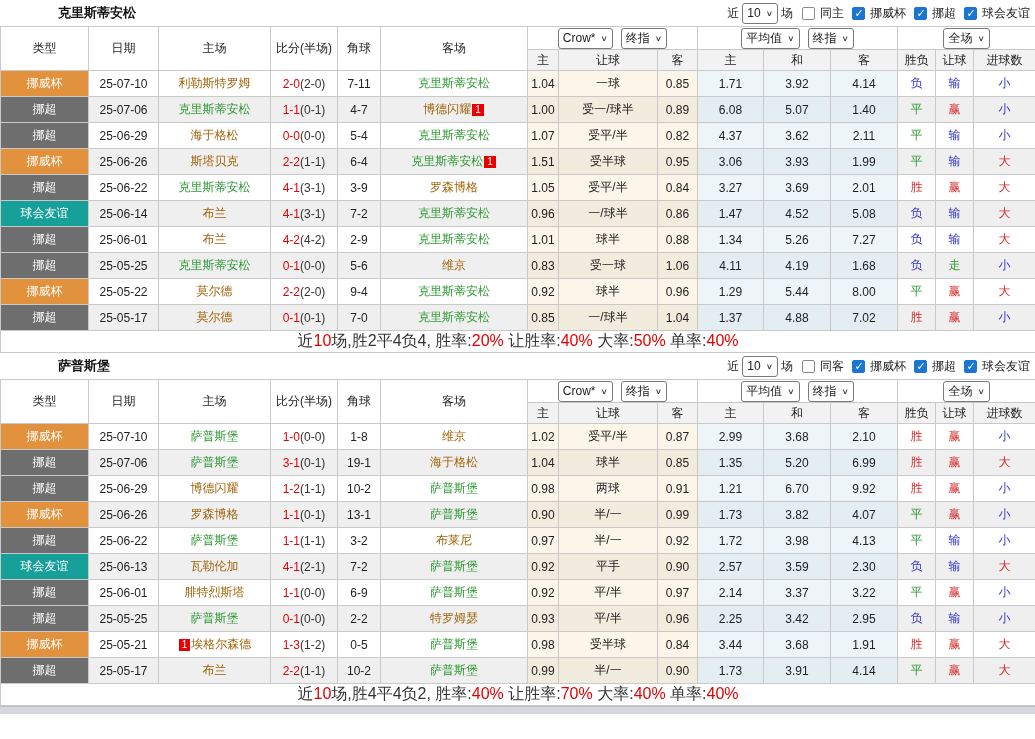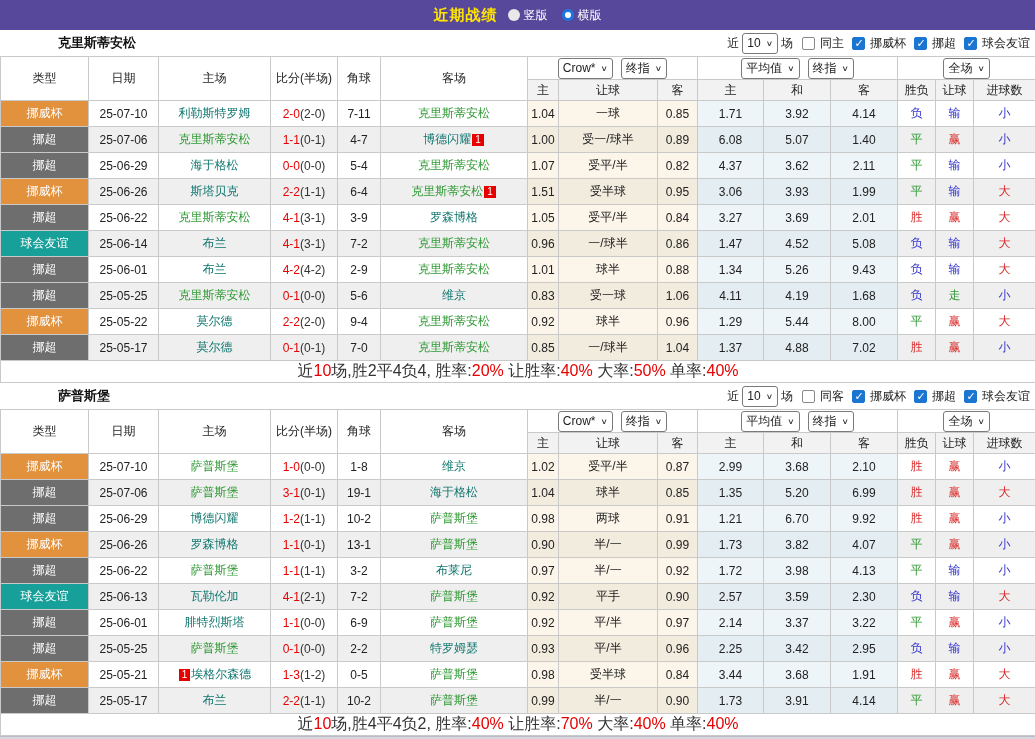--- a/index.html
+++ b/index.html
@@ -33,53 +33,40 @@
   tr.odd td{background:#fff;}
   tr.even td{background:#EFEFEF;}
   tr.odd td.hc{background:#FBF5EA;}
   tr.even td.hc{background:#F2ECDF;}
   tr.odd td.av{background:#EDF5F9;}
   tr.even td.av{background:#E4EDF2;}
   td.type{color:#fff;}
   td.type.cup{background:#E2913C !important;}
   td.type.league{background:#6E6E6E !important;}
   td.type.friendly{background:#17A09A !important;}
-  .team{color:#0f766e;text-decoration:none;}
+  .team{color:#a16207;text-decoration:none;}
   .team.green{color:#2E9933;}
   .badge{display:inline-block;background:#E60000;color:#fff;font-size:10px;line-height:12px;padding:0 3px;margin:0 1px;vertical-align:middle;}
   .score .ft{color:#E60000;margin-top:23px;}
   .score .ht{color:#333;}
   td.res.win{color:#D92B2B;}
   td.res.draw{color:#2E9933;}
   td.res.lose{color:#3333CC;}
   td.res.big{color:#D92B2B;}
   td.res.small{color:#3333CC;}
   td.res.go{color:#2E9933;}
   tfoot td{height:21px;background:#fff;font-size:16px;color:#333;}
   tfoot .red{color:#E60000;}
   .bottom-strip{height:7px;background:#D6D6DE;border-top:1px solid #bdbdc6;}
 </style>
 </head>
 <body>
 
 <div class="page">
 
-  <div class="titlebar">
-    <span class="title">近期战绩</span>
-    <span class="radio-group">
-      <span class="radio-item">
-        <span class="radio"></span>
-        <span>竖版</span>
-      </span>
-      <span class="radio-item">
-        <span class="radio sel"></span>
-        <span>横版</span>
-      </span>
-    </span>
-  </div>
 
   <div class="section-bar">
     <span class="team-name">克里斯蒂安松</span>
     <span class="filters">
       <span>近</span>
       <span class="select">
           <span>10</span>
         </span>
       <span>场</span>
       <span class="cb"></span>
@@ -267,21 +254,21 @@
           <td class="date">25-06-01</td>
           <td class="teamcell"><span class="team">布兰</span></td>
           <td class="score"><span class="ft">4-2</span><span class="ht">(4-2)</span></td>
           <td class="corner">2-9</td>
           <td class="teamcell"><span class="team green">克里斯蒂安松</span></td>
           <td class="hc">1.01</td>
           <td class="hc">球半</td>
           <td class="hc">0.88</td>
           <td class="av">1.34</td>
           <td class="av">5.26</td>
-          <td class="av">9.43</td>
+          <td class="av">7.27</td>
           <td class="res lose">负</td>
           <td class="res lose">输</td>
           <td class="res big">大</td>
         </tr>
         <tr class="even">
           <td class="type league">挪超</td>
           <td class="date">25-05-25</td>
           <td class="teamcell"><span class="team green">克里斯蒂安松</span></td>
           <td class="score"><span class="ft">0-1</span><span class="ht">(0-0)</span></td>
           <td class="corner">5-6</td>

